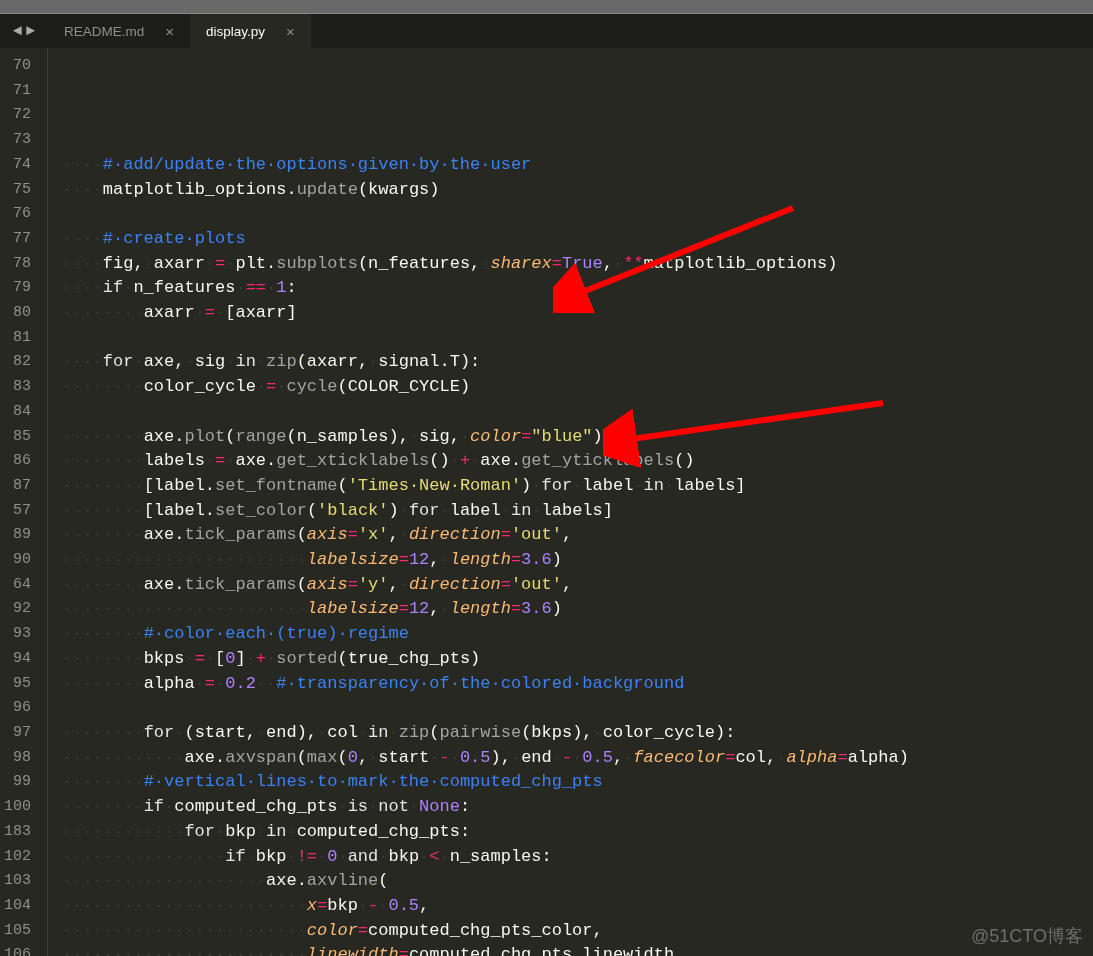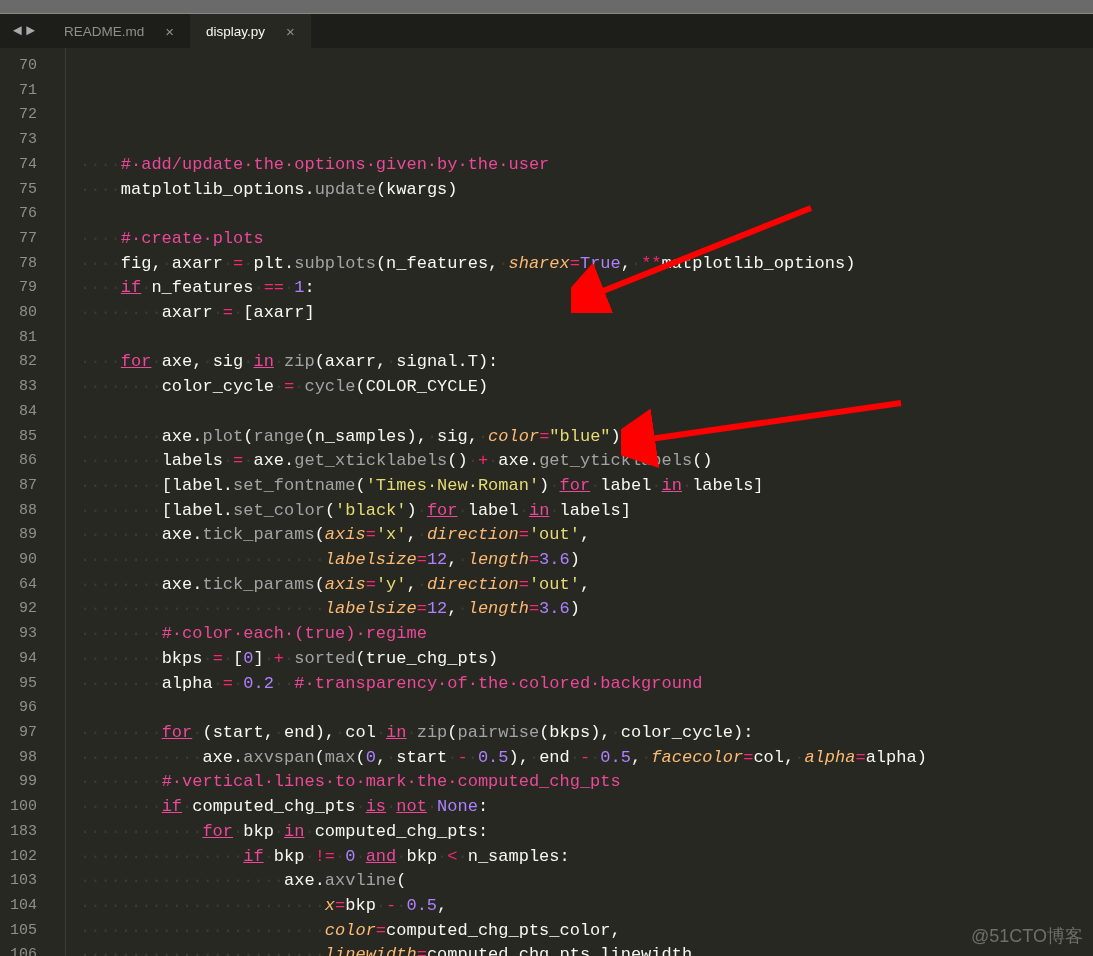--- a/index.html
+++ b/index.html
@@ -19,33 +19,33 @@
   font-family:Arial,sans-serif; cursor:pointer;
 }
 .tab.active { background:#272822; color:#f8f8f2; }
 .tab .close { font-size:15px; color:#8f908a; }
 .nav-arrows {
   width:48px; display:flex; align-items:center; justify-content:center; gap:4px;
 }
 .nav-arrows span { color:#aaa; font-size:15px; }
 .editor { display:flex; height:calc(956px - 48px); }
 .gutter {
-  width:66px; background:#272822; color:#90908a;
-  text-align:right; padding:6px 28px 0 0;
+  width:48px; background:#272822; color:#90908a;
+  text-align:right; padding:6px 16px 0 0;
   font-size:15px; line-height:24.7px;
   border-right:1px solid #3b3c36; flex-shrink:0;
 }
 .code {
   flex:1; padding:6px 0 0 14px; color:#f8f8f2;
   line-height:24.7px; font-size:17px; white-space:pre;
   position:relative;
 }
 .ws { color:#3b3c36; }
-.cm { color:#ec4899; }
-.kw { color:#ec4899;text-decoration:underline; }
+.cm { color:#3b82f6; }
+.kw { color:#e5e5e5; }
 .fn { color:#a3a3a3; }
 .nm { color:#ae81ff; }
 .st { color:#e6db74; }
 .ar { color:#fdba74; font-style:italic; }
 .op { color:#f92672; }
 .tx { color:#f8f8f2; }
 .arrow { position:absolute; pointer-events:none; }
 .watermark {
   position:absolute; bottom:8px; right:10px;
   color:#6e6e6a; font-size:18px; font-family:Arial,sans-serif;
@@ -84,21 +84,21 @@
       <div>78</div>
       <div>79</div>
       <div>80</div>
       <div>81</div>
       <div>82</div>
       <div>83</div>
       <div>84</div>
       <div>85</div>
       <div>86</div>
       <div>87</div>
-      <div>88</div>
+      <div>57</div>
       <div>89</div>
       <div>90</div>
       <div>64</div>
       <div>92</div>
       <div>93</div>
       <div>94</div>
       <div>95</div>
       <div>96</div>
       <div>97</div>
       <div>98</div>

